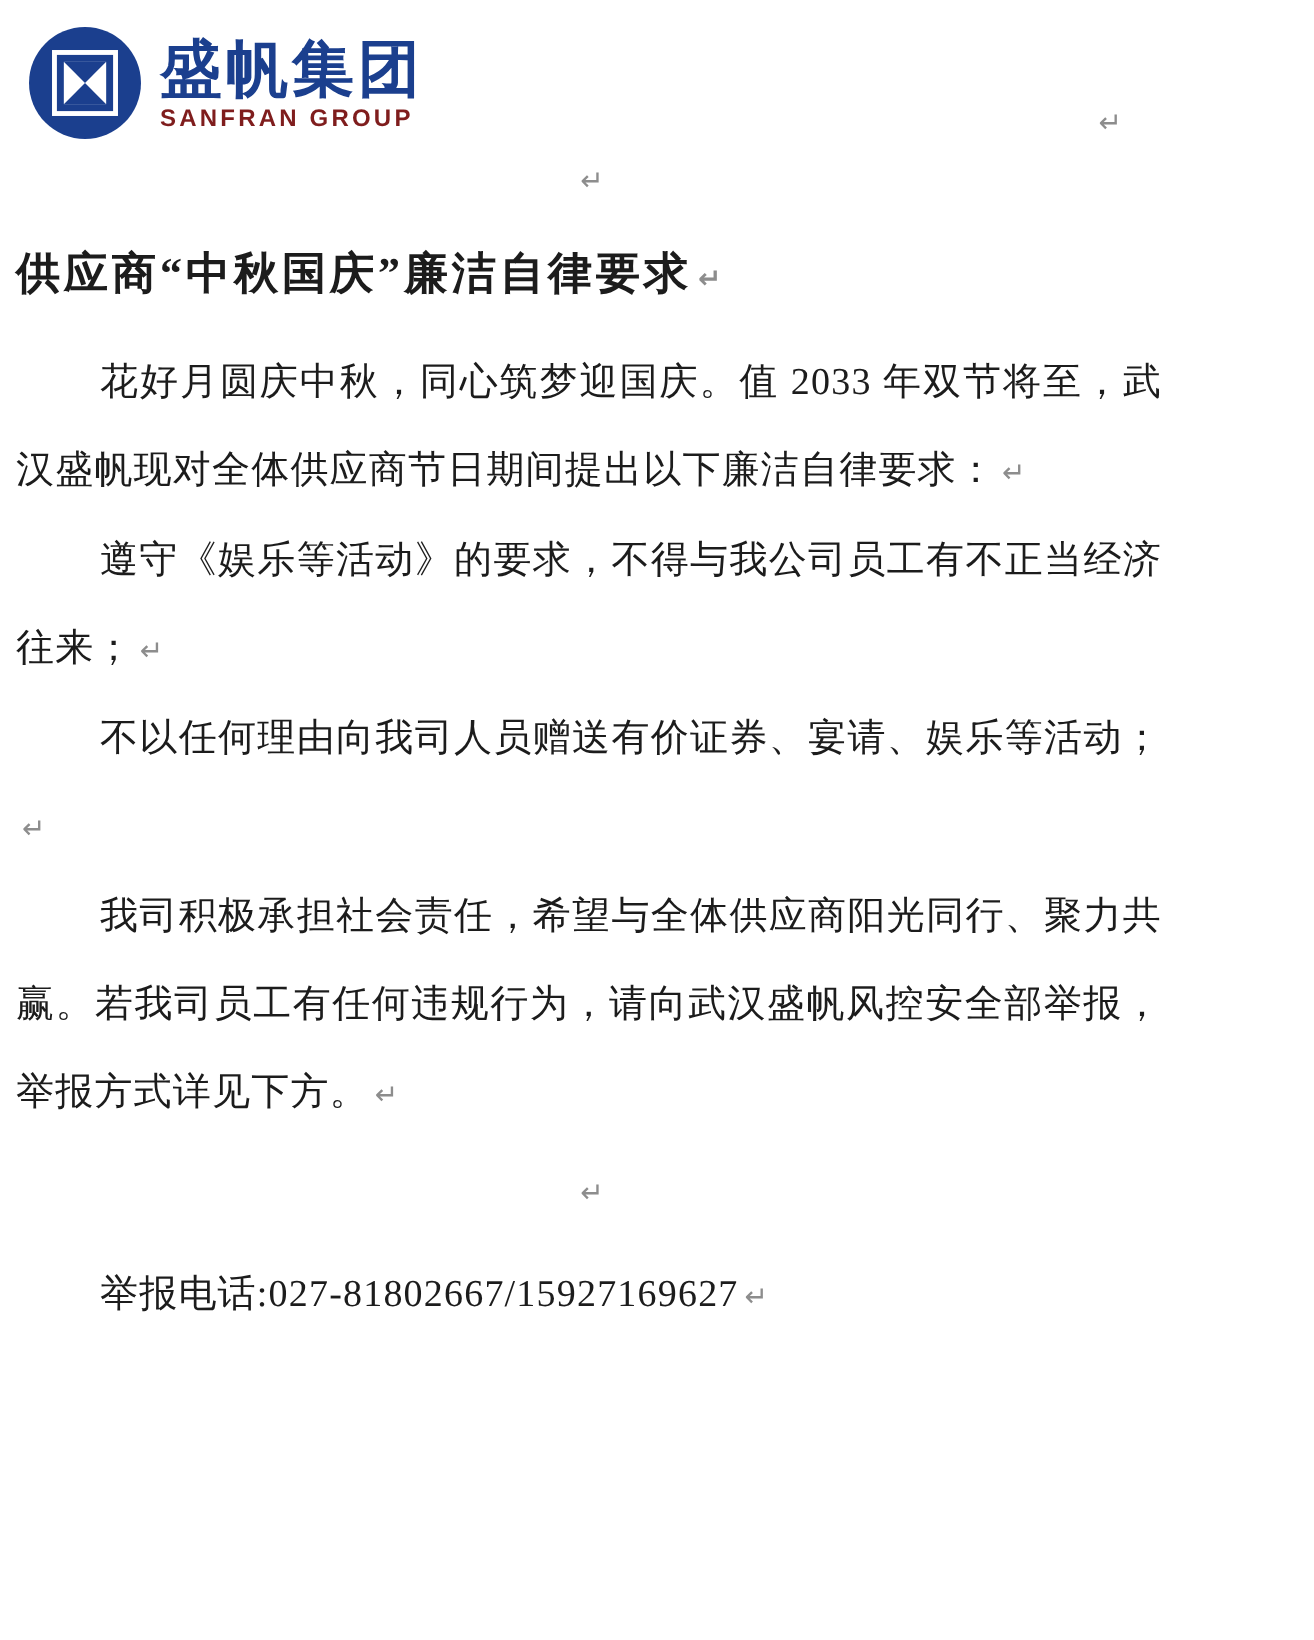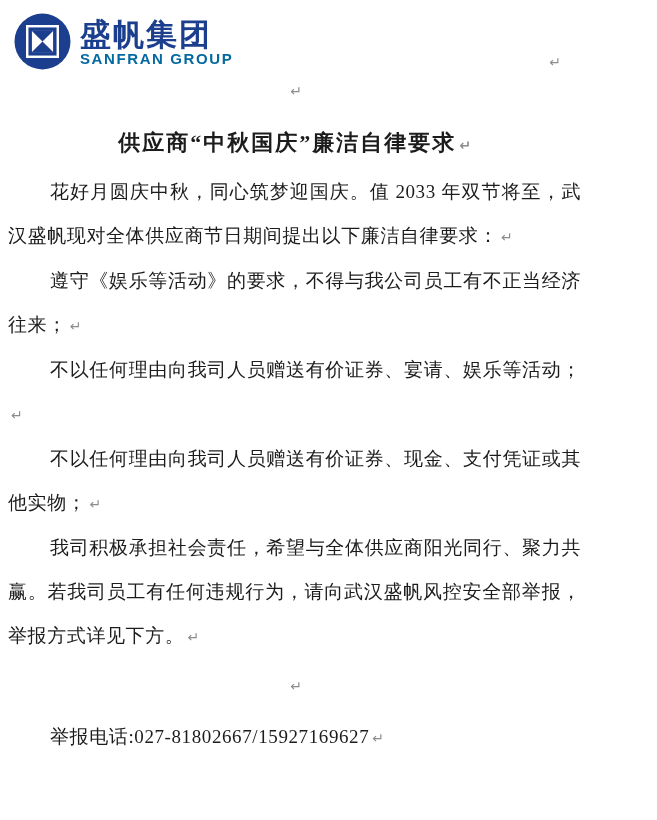--- a/index.html
+++ b/index.html
@@ -34,23 +34,23 @@
   .logo-text { margin-left: 9px; }
   .logo-cn {
     font-size: 31px;
     font-weight: bold;
     color: #1b3f8e;
     letter-spacing: 2px;
     line-height: 34px;
     font-family: "Liberation Sans", "DejaVu Sans", sans-serif;
   }
   .logo-en {
-    font-size: 15px;
+    font-size: 12px;
     font-weight: bold;
-    color: #0369a1;
+    color: #7f1d1d;
     letter-spacing: 1.6px;
     line-height: 14px;
     font-family: "Liberation Sans", "DejaVu Sans", sans-serif;
   }
 
   
   .pmark {
     color: #8d8d8d;
     font-size: 14px;
     font-family: "DejaVu Sans", sans-serif;
@@ -58,25 +58,25 @@
     letter-spacing: 0;
     text-indent: 0;
     display: inline-block;
   }
 
   .empty-line { line-height: 42px; height: 42px; }
   .empty-line.centered { text-align: center; }
 
   
   .doc-title {
-    text-align: center;
+    text-align: left;
     font-size: 22px;
     font-weight: bold;
     letter-spacing: 2px;
-    line-height: 62px;
+    line-height: 50px;
     height: 50px;
     white-space: nowrap;
   }
 
   
   .body-p {
     font-size: 19px;
     letter-spacing: 0.6px;
     line-height: 44px;
     text-align: justify;
@@ -112,21 +112,20 @@
   <p class="empty-line centered"><span class="pmark">↵</span></p>
 
   <h1 class="doc-title"><span>供应商“中秋国庆”廉洁自律要求</span><span class="pmark">↵</span></h1>
 
   <p class="body-p first"><span>花好月圆庆中秋，同心筑梦迎国庆。值 2033 年双节将至，武汉盛帆现对全体供应商节日期间提出以下廉洁自律要求：</span><span class="pmark">↵</span></p>
 
   <p class="body-p"><span>遵守《娱乐等活动》的要求，不得与我公司员工有不正当经济往来；</span><span class="pmark">↵</span></p>
 
   <p class="body-p"><span>不以任何理由向我司人员赠送有价证券、宴请、娱乐等活动；</span><span class="pmark">↵</span></p>
 
-  <p class="body-p"><span>不以任何理由向我司人员赠送有价证券、现金、支付凭证或其他实物；</span><span class="pmark">↵</span></p>
 
 
   <p class="body-p"><span>我司积极承担社会责任，希望与全体供应商阳光同行、聚力共赢。若我司员工有任何违规行为，请向武汉盛帆风控安全部举报，举报方式详见下方。</span><span class="pmark">↵</span></p>
 
 
   <p class="empty-line centered mid-empty"><span class="pmark">↵</span></p>
 
   <p class="body-p no-justify contact-phone"><span>举报电话:027-81802667/15927169627</span><span class="pmark">↵</span></p>
 
 </div>

